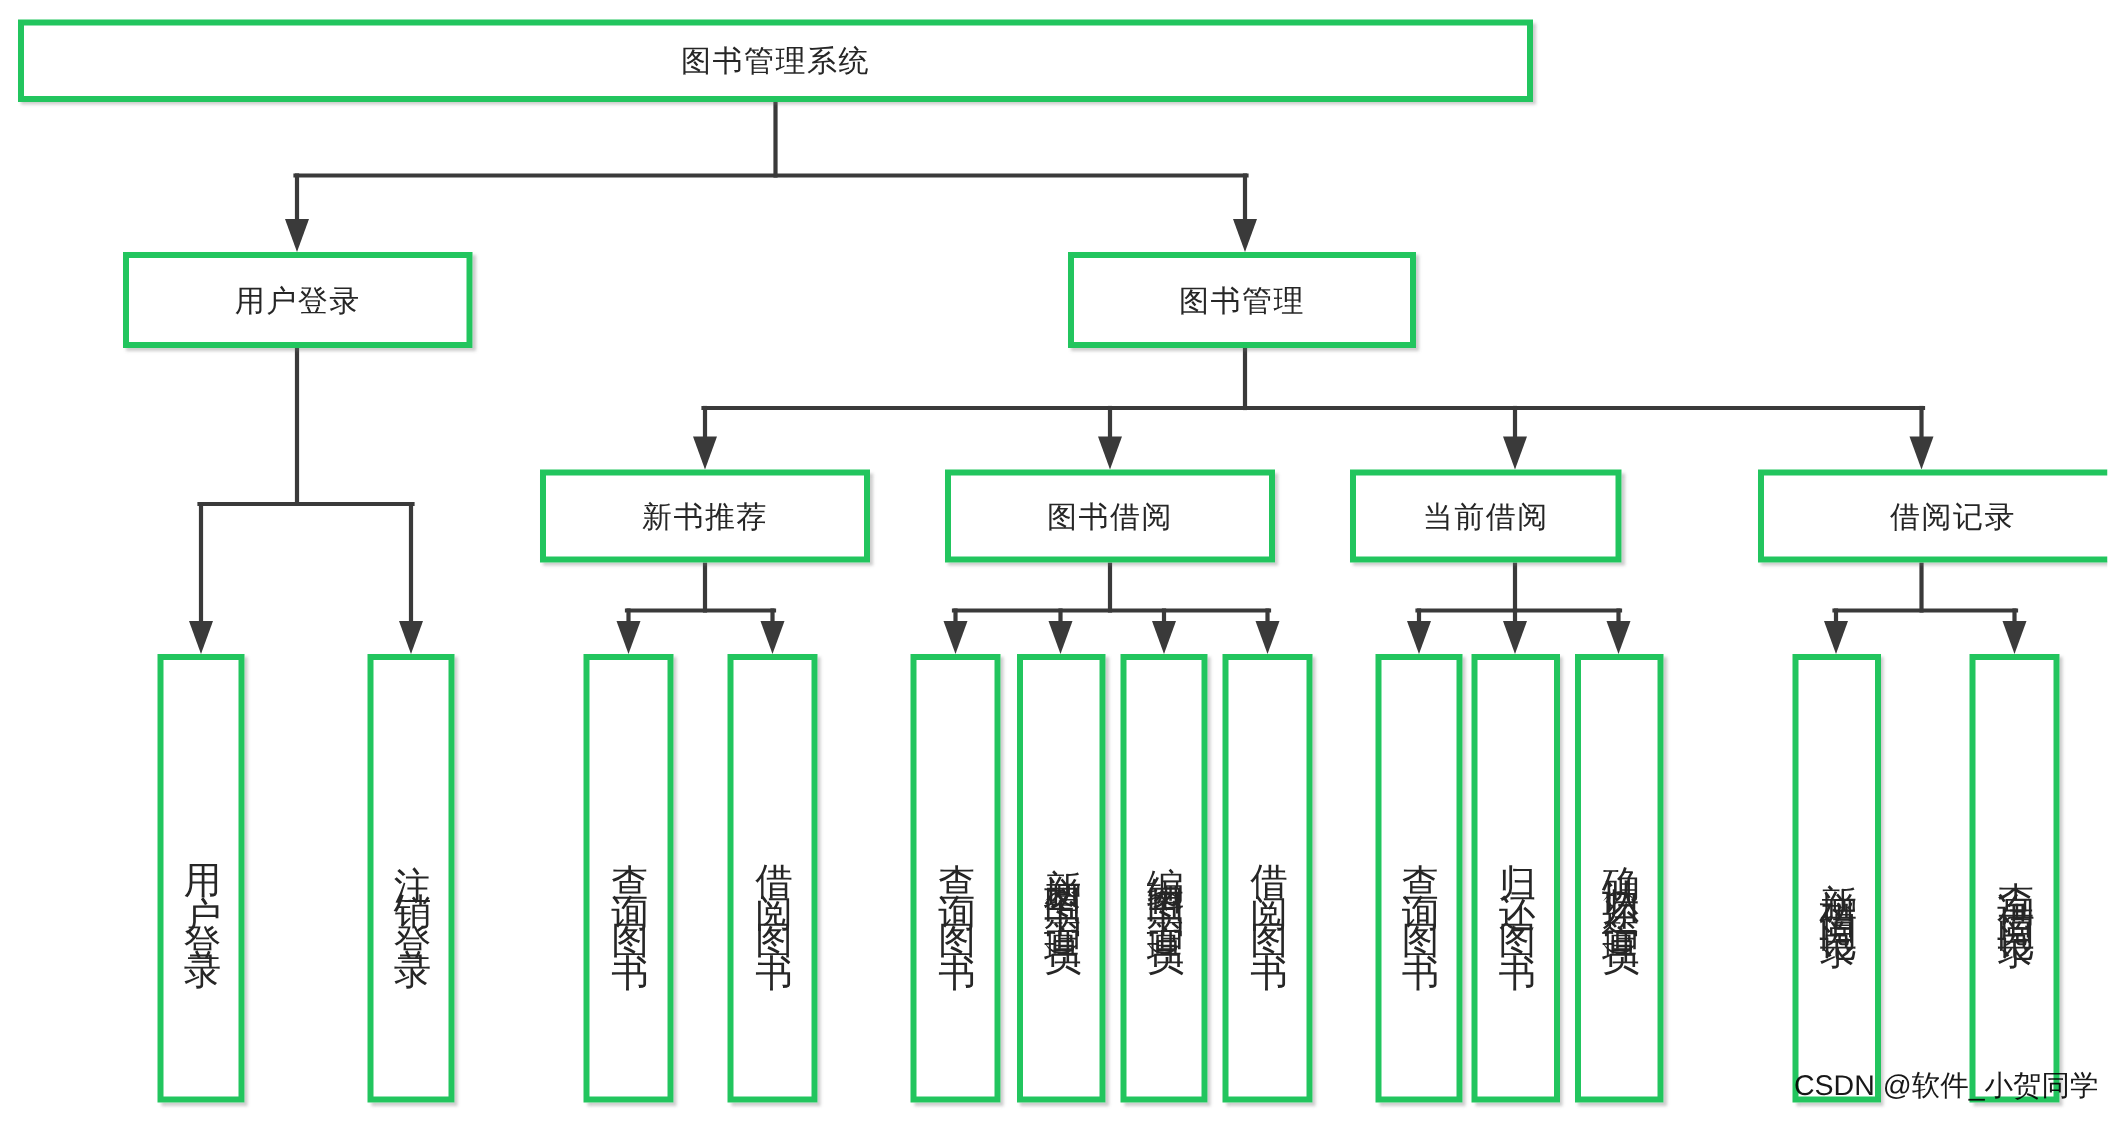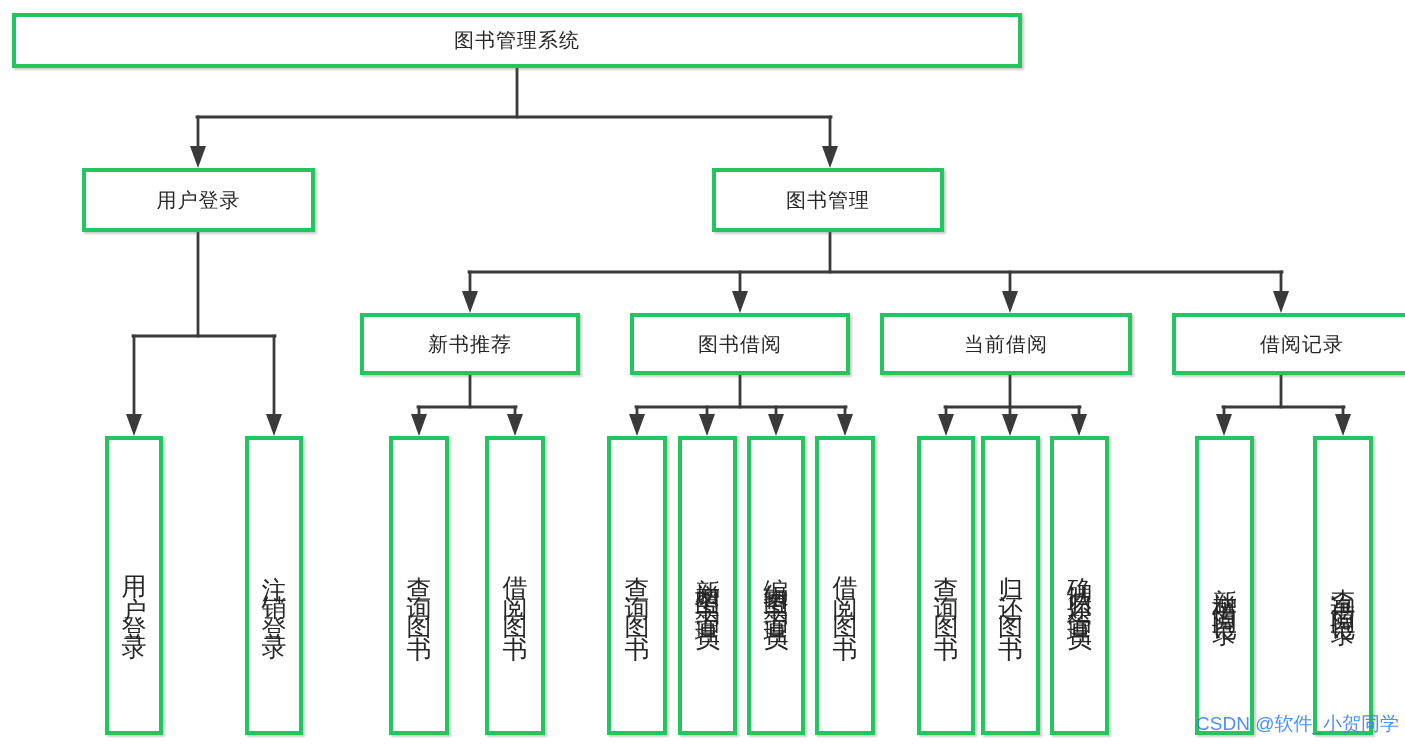--- a/index.html
+++ b/index.html
@@ -31,21 +31,21 @@
     text-orientation:mixed;
     font-size:25px;
     line-height:1;
   }
   .ls-wide span { letter-spacing:20px; padding-top:20px; }
   .ls-mid  span { letter-spacing:7px;  padding-top:7px; }
   .watermark {
     position:absolute;
     right:6px; top:711px;
     font-size:19px;
-    color:#3b82f6;
+    color:#000000;
     opacity:0.9;
     z-index:3;
     white-space:nowrap;
   }
 </style>
 </head>
 <body>
 
 <div class="canvas">
 
@@ -135,21 +135,21 @@
   <div class="box h" style="left:712px;top:168px;width:232px;height:64px">
     <span>图书管理</span>
   </div>
 
   <div class="box h" style="left:360px;top:313px;width:220px;height:62px">
     <span>新书推荐</span>
   </div>
   <div class="box h" style="left:630px;top:313px;width:220px;height:62px">
     <span>图书借阅</span>
   </div>
-  <div class="box h" style="left:880px;top:313px;width:252px;height:62px">
+  <div class="box h" style="left:900px;top:313px;width:181px;height:62px">
     <span>当前借阅</span>
   </div>
   <div class="box h" style="left:1172px;top:313px;width:260px;height:62px">
     <span>借阅记录</span>
   </div>
 
   <div class="box v ls-wide" style="left:105px;width:58px">
     <span>用户登录</span>
   </div>
   <div class="box v ls-wide" style="left:245px;width:58px">

